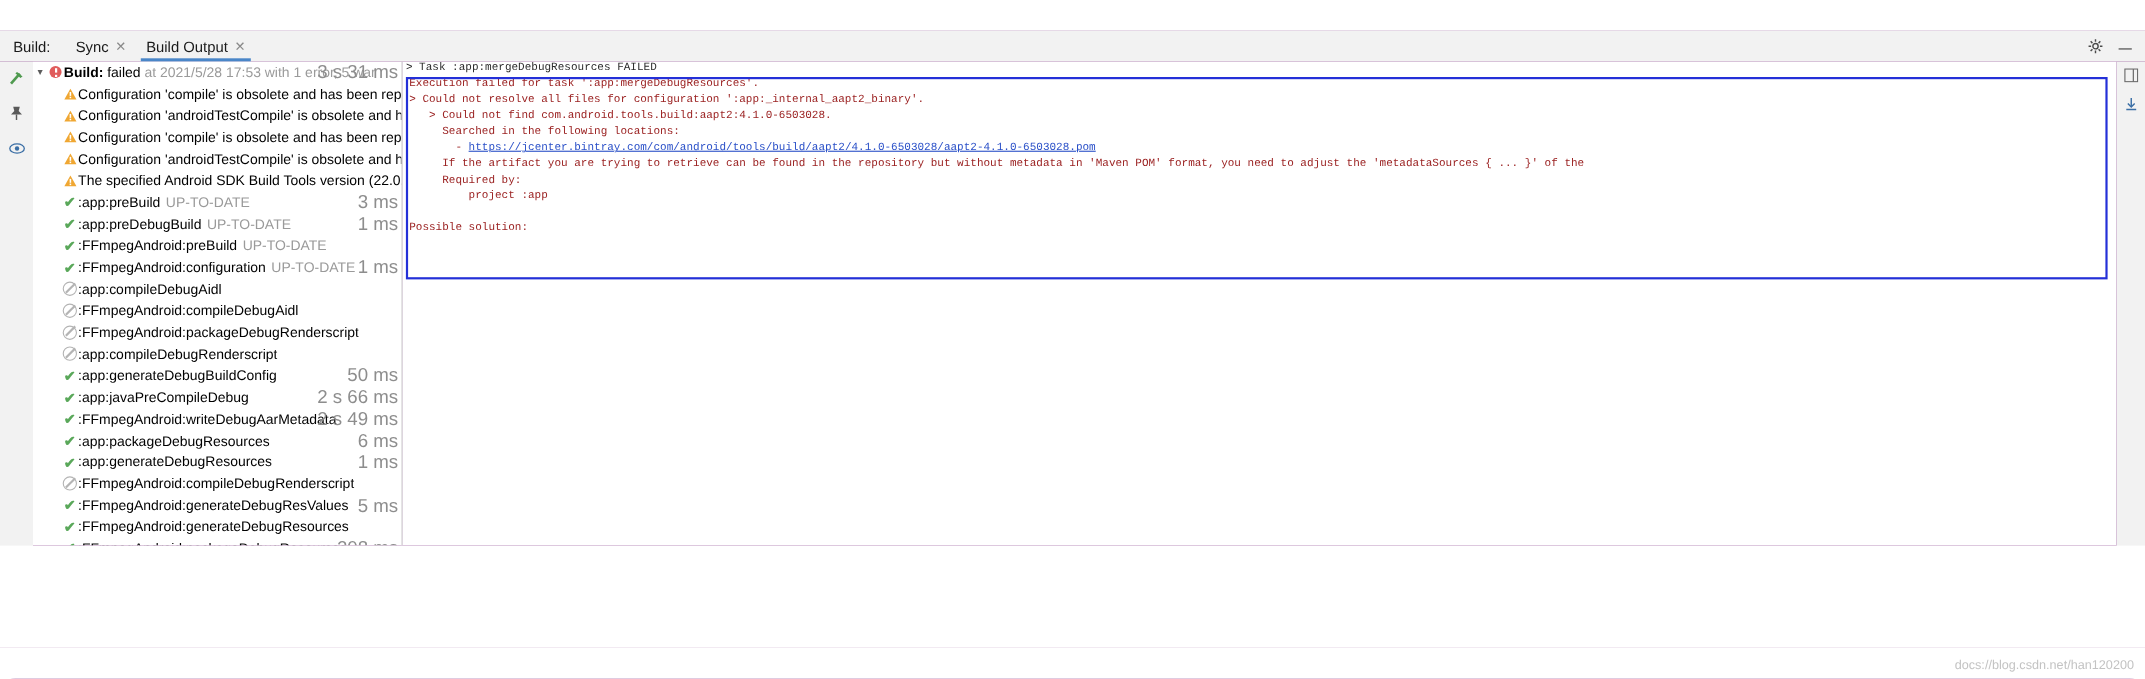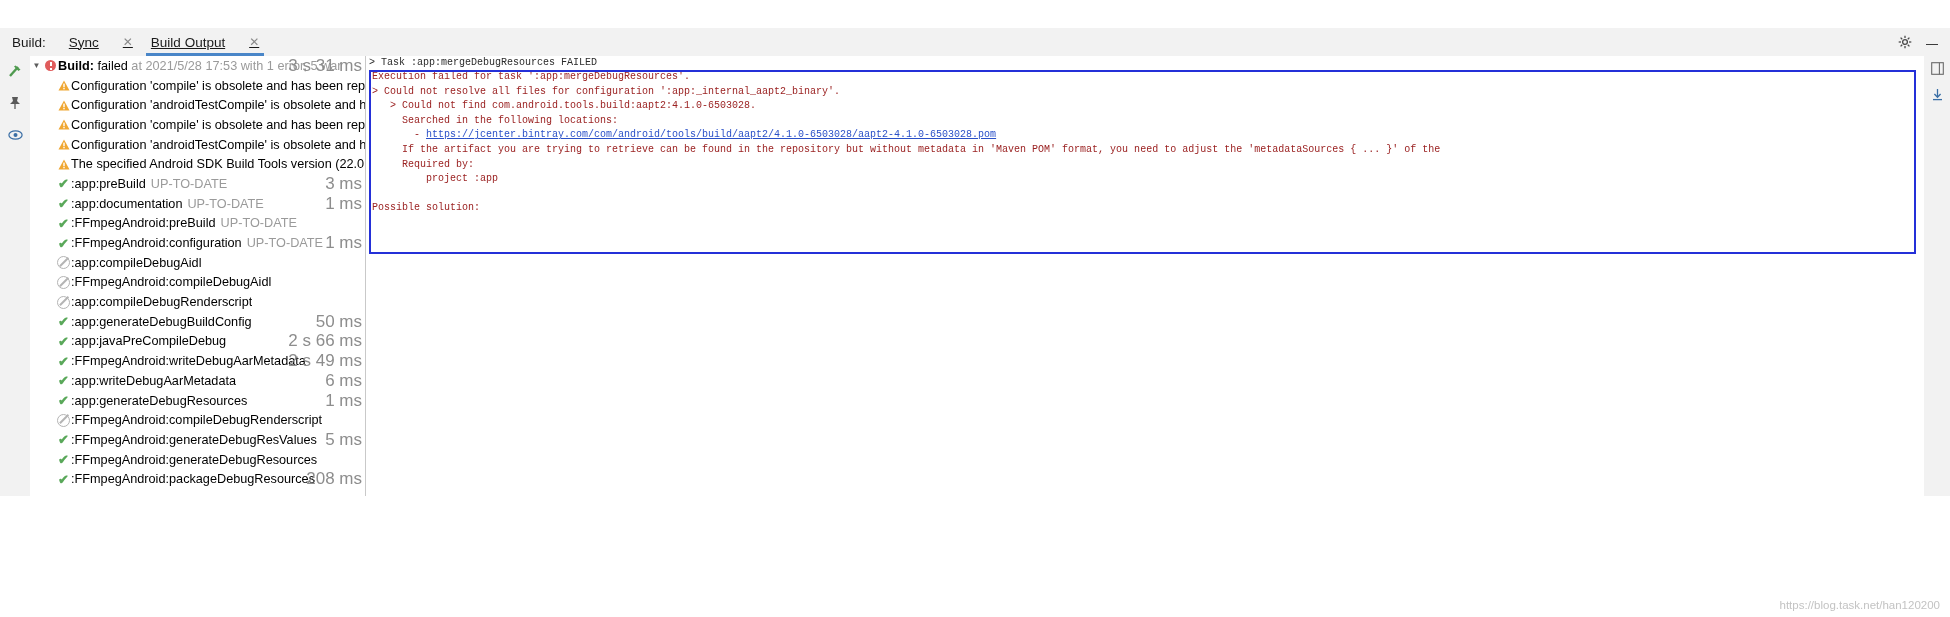--- a/index.html
+++ b/index.html
@@ -16,24 +16,23 @@
   
   .tabbar{
     position:absolute;left:0;top:28px;width:1950px;height:28px;
     background:#f2f2f2;
     display:flex;align-items:center;
   }
   .tabbar-label{
     margin-left:12px;margin-right:14px;color:#1a1a1a;font-size:13.5px;
   }
   .tab{
-    position:relative;display:flex;align-items:center;gap:24px;
+    position:relative;display:flex;align-items:center;gap:6px;
     height:28px;padding:0 9px;color:#1a1a1a;font-size:13.5px;
     cursor:default;
-    text-decoration:underline;
   }
   .tab.active{font-weight:normal;}
   .tab.active:after{
     content:"";position:absolute;left:4px;right:4px;bottom:0;height:3px;
     background:#4a86c8;
   }
   .tab .x{
     color:#8a8a8a;font-size:12px;line-height:1;
   }
   .topright{
@@ -287,21 +286,21 @@
           </span>
           <span class="txt">:app:preBuild</span>
           <span class="muted" style="margin-left:5px">UP-TO-DATE</span>
           <span class="time">3 ms</span>
         </div>
         <div class="row">
           <span class="arrow" style="margin-left:13px"></span>
           <span class="ico">
             <span class="ic-ok">✔</span>
           </span>
-          <span class="txt">:app:documentation</span>
+          <span class="txt">:app:preDebugBuild</span>
           <span class="muted" style="margin-left:5px">UP-TO-DATE</span>
           <span class="time">1 ms</span>
         </div>
         <div class="row">
           <span class="arrow" style="margin-left:13px"></span>
           <span class="ico">
             <span class="ic-ok">✔</span>
           </span>
           <span class="txt">:FFmpegAndroid:preBuild</span>
           <span class="muted" style="margin-left:5px">UP-TO-DATE</span>
@@ -327,20 +326,27 @@
           <span class="ico">
             <span class="ic-skip"></span>
           </span>
           <span class="txt">:FFmpegAndroid:compileDebugAidl</span>
         </div>
         <div class="row">
           <span class="arrow" style="margin-left:13px"></span>
           <span class="ico">
             <span class="ic-skip"></span>
           </span>
+          <span class="txt">:FFmpegAndroid:packageDebugRenderscript</span>
+        </div>
+        <div class="row">
+          <span class="arrow" style="margin-left:13px"></span>
+          <span class="ico">
+            <span class="ic-skip"></span>
+          </span>
           <span class="txt">:app:compileDebugRenderscript</span>
         </div>
         <div class="row">
           <span class="arrow" style="margin-left:13px"></span>
           <span class="ico">
             <span class="ic-ok">✔</span>
           </span>
           <span class="txt">:app:generateDebugBuildConfig</span>
           <span class="time">50 ms</span>
         </div>
@@ -358,21 +364,21 @@
             <span class="ic-ok">✔</span>
           </span>
           <span class="txt">:FFmpegAndroid:writeDebugAarMetadata</span>
           <span class="time">2 s 49 ms</span>
         </div>
         <div class="row">
           <span class="arrow" style="margin-left:13px"></span>
           <span class="ico">
             <span class="ic-ok">✔</span>
           </span>
-          <span class="txt">:app:writeDebugAarMetadata</span>
+          <span class="txt">:app:packageDebugResources</span>
           <span class="time">6 ms</span>
         </div>
         <div class="row">
           <span class="arrow" style="margin-left:13px"></span>
           <span class="ico">
             <span class="ic-ok">✔</span>
           </span>
           <span class="txt">:app:generateDebugResources</span>
           <span class="time">1 ms</span>
         </div>
@@ -422,15 +428,15 @@
         <div class="cline">     Required by:</div>
         <div class="cline">         project :app</div>
         <div class="cline">&nbsp;</div>
         <div class="cline">Possible solution:</div>
       </div>
     <div class="selbox"></div>
   </div>
 
   <div class="leftstrip"></div>
   <div class="bottomstrip"></div>
-  <div class="watermark">https://blog.task.net/han120200</div>
+  <div class="watermark">docs://blog.csdn.net/han120200</div>
 
 </div>
 
 </body></html>

